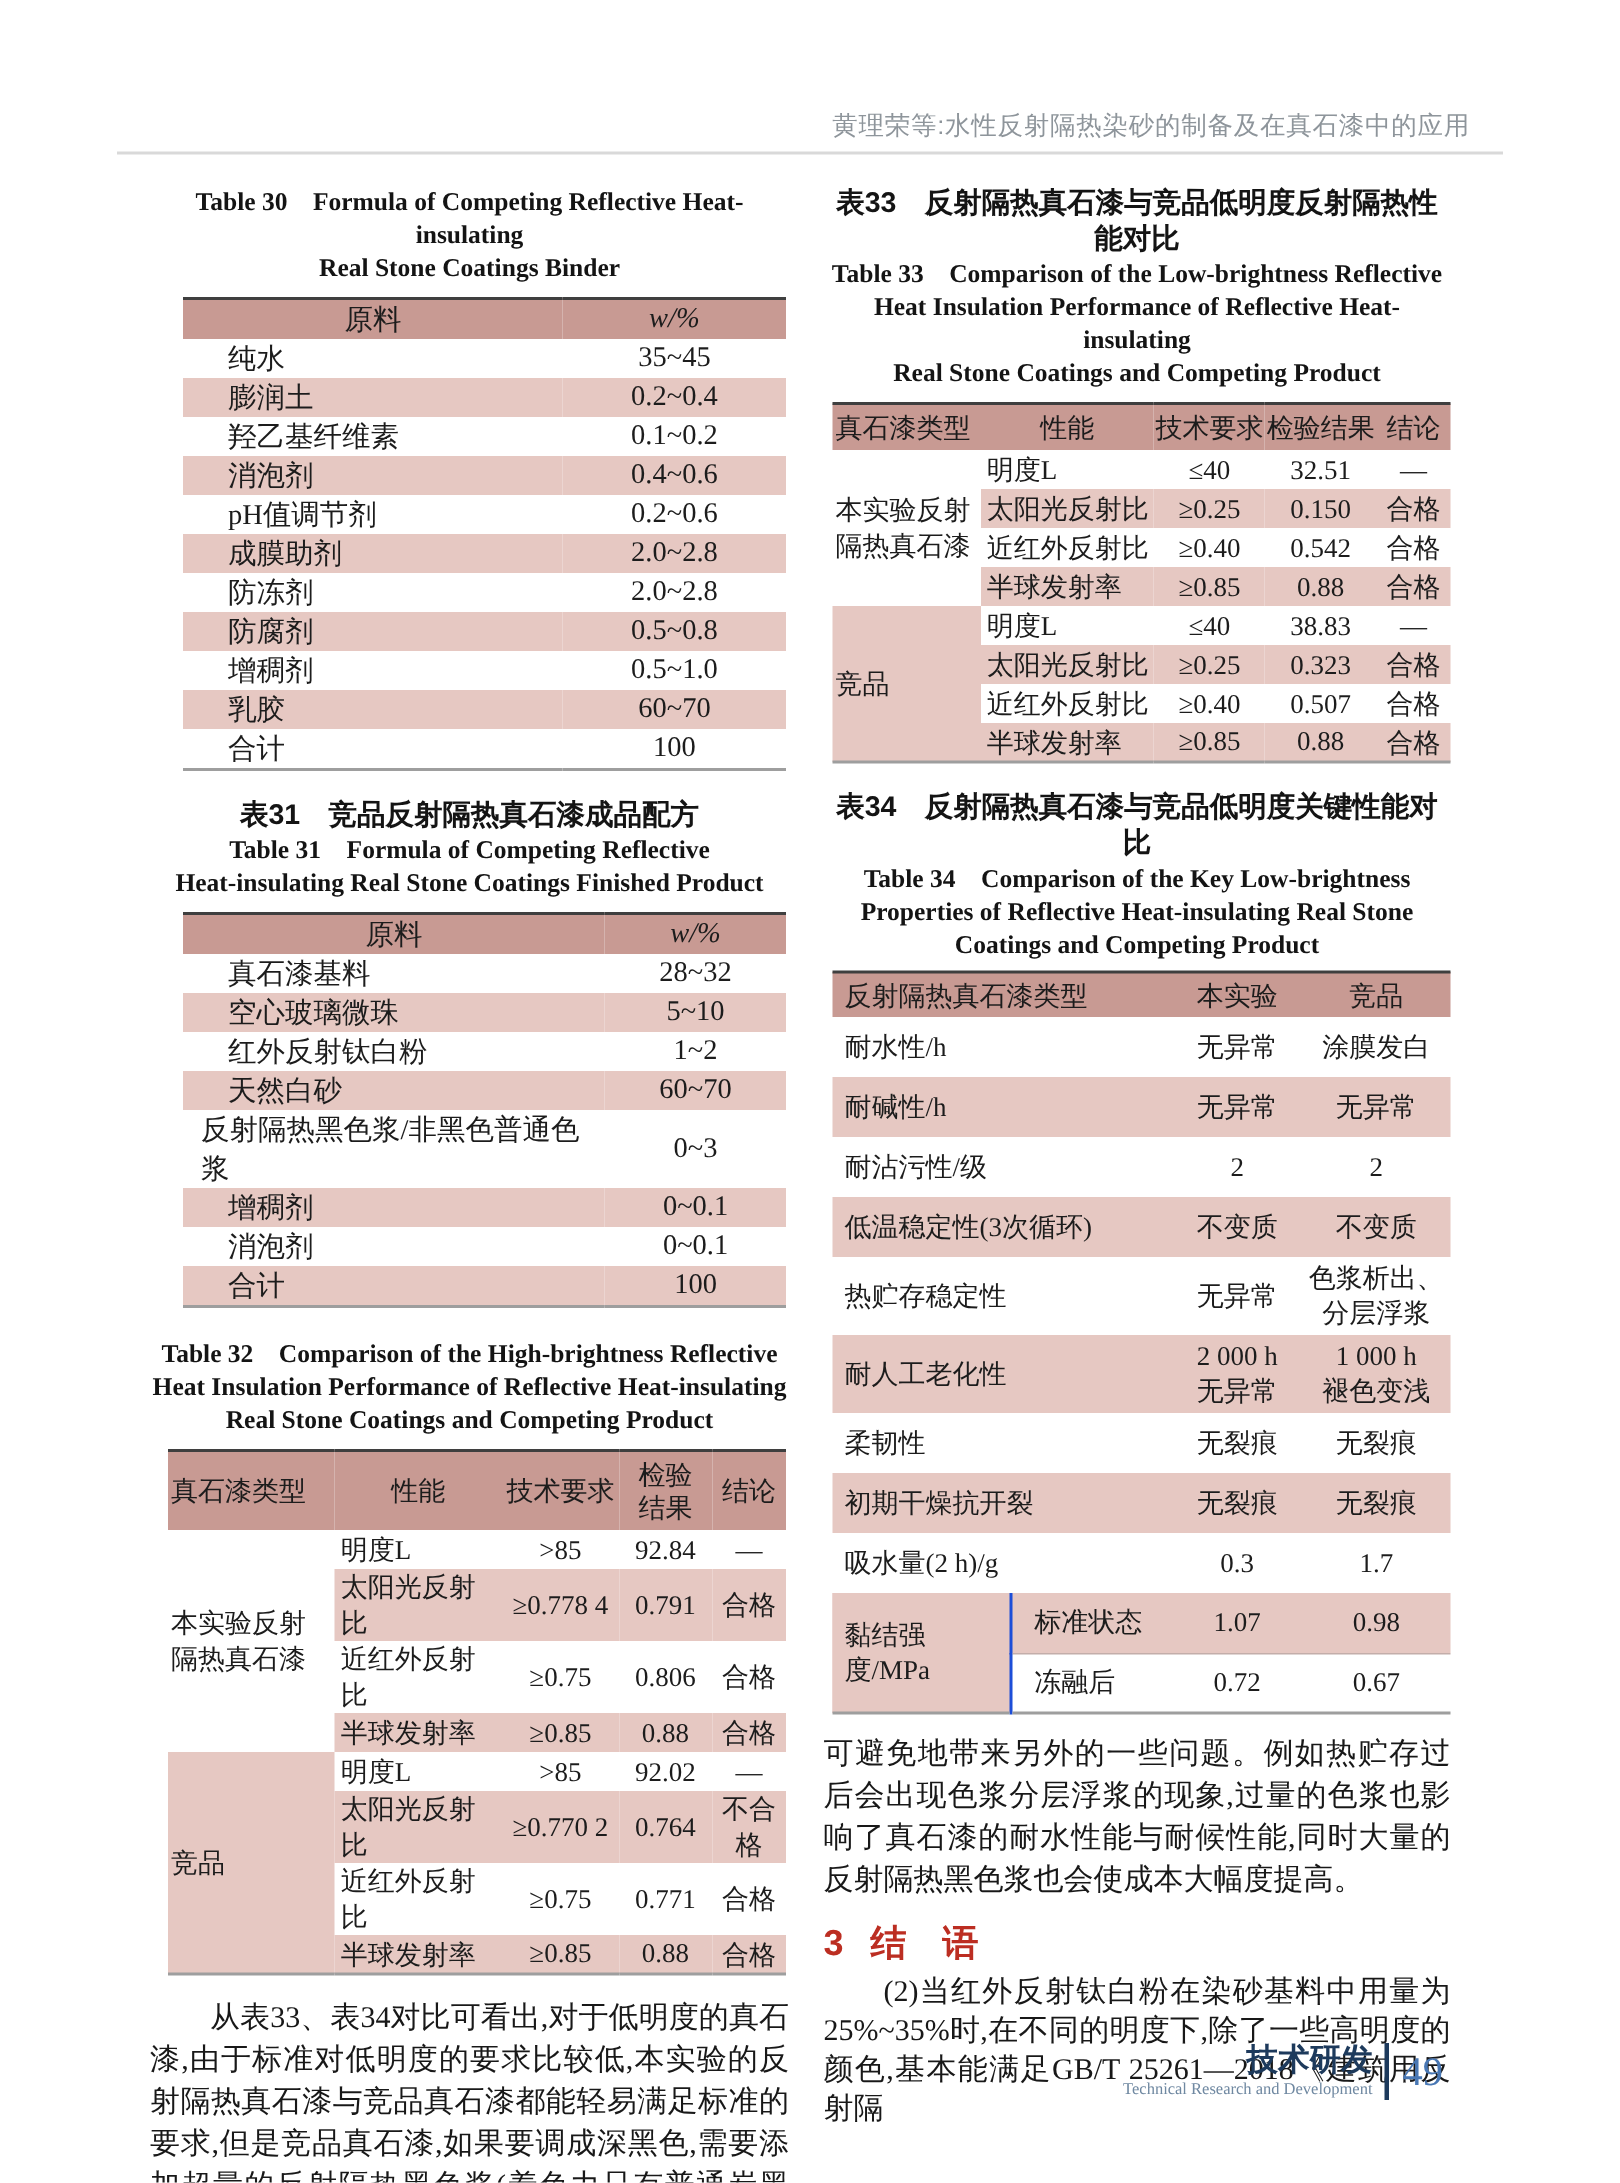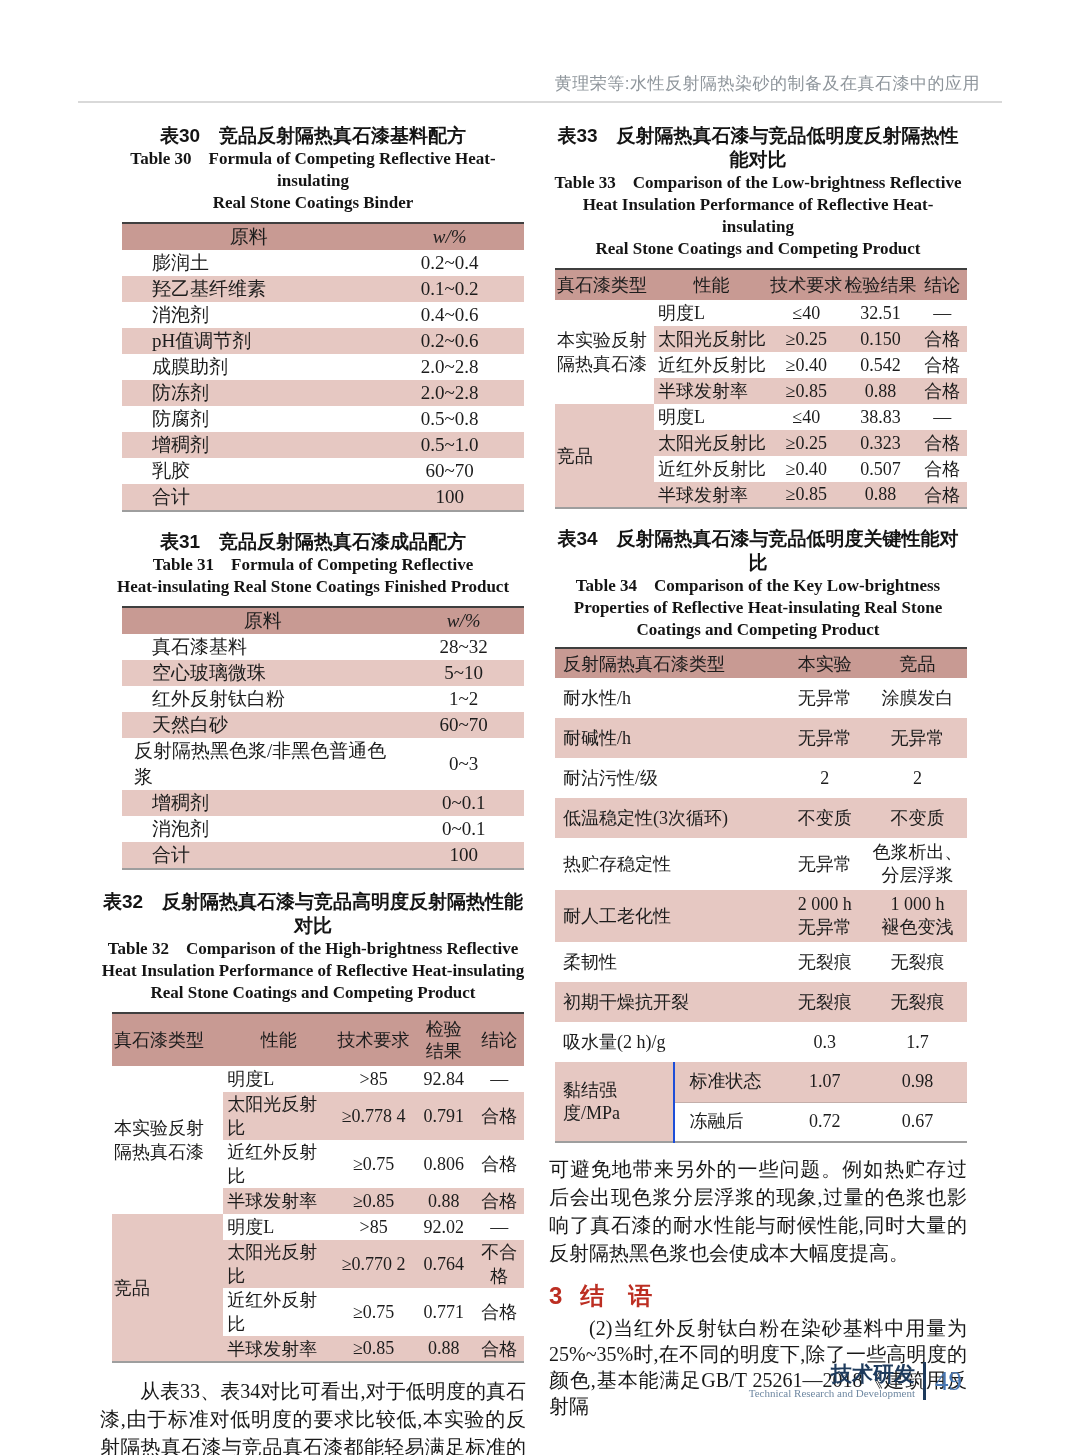--- a/index.html
+++ b/index.html
@@ -122,38 +122,41 @@
 <body>
 
 <div class="page">
 
   <div class="running-title">黄理荣等:水性反射隔热染砂的制备及在真石漆中的应用</div>
   <div class="head-rule"></div>
 
   <div class="col col-left">
 
     <div class="caption">
-      <div class="cap-zh">表30　竞品反射隔热真石漆基料配方</div>
       <div class="cap-en">Table 30　Formula of Competing Reflective Heat-insulating
 Real Stone Coatings Binder</div>
     </div>
 
     <table class="tbl2 rule-top rule-bot">
       <colgroup>
           <col style="width:63%">
           <col style="width:37%">
         </colgroup>
       <thead>
         <tr>
           <th>原料</th>
           <th class="val">w/%</th>
         </tr>
       </thead>
       <tbody>
         <tr>
+            <td class="name">纯水</td>
+            <td class="val">35~45</td>
+          </tr>
+        <tr>
             <td class="name">膨润土</td>
             <td class="val">0.2~0.4</td>
           </tr>
         <tr>
             <td class="name">羟乙基纤维素</td>
             <td class="val">0.1~0.2</td>
           </tr>
         <tr>
             <td class="name">消泡剂</td>
             <td class="val">0.4~0.6</td>
@@ -236,21 +239,20 @@
             <td class="val">0~0.1</td>
           </tr>
         <tr>
             <td class="name">合计</td>
             <td class="val">100</td>
           </tr>
       </tbody>
     </table>
 
     <div class="caption mt20">
-      <div class="cap-zh">表32　反射隔热真石漆与竞品高明度反射隔热性能对比</div>
       <div class="cap-en">Table 32　Comparison of the High-brightness Reflective
 Heat Insulation Performance of Reflective Heat-insulating
 Real Stone Coatings and Competing Product</div>
     </div>
 
     <table class="tbl5 rule-top rule-bot">
       <colgroup>
         <col style="width:27%">
           <col style="width:27%">
           <col style="width:19%">

